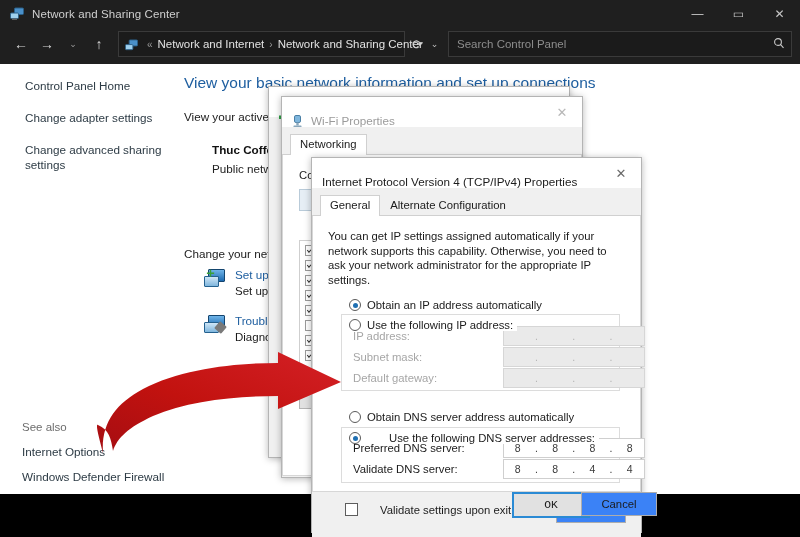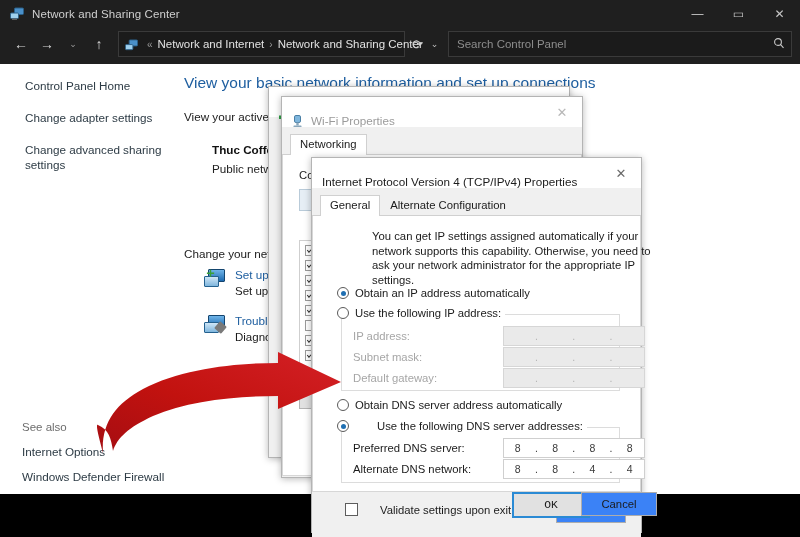--- a/index.html
+++ b/index.html
@@ -62,22 +62,22 @@
   .dlg-x{position:absolute;right:0;top:0;width:40px;height:30px;display:flex;align-items:center;justify-content:center;color:#6a6a6a;font-size:13px;}
   .dlg-x.gray{color:#b8b8b8;}
   .dlg-body{background:#f0f0f0;}
 
   .tabstrip{display:flex;padding:6px 0 0 8px;border-bottom:1px solid #d0d0d0;height:21px;box-sizing:content-box;}
   .tab{font-size:11.3px;color:#1b1b1b;padding:3px 9px 4px 9px;border:1px solid transparent;border-bottom:none;position:relative;top:1px;}
   .tab.active{background:#fff;border-color:#d0d0d0;}
 
   .panel{background:#fff;border:1px solid #d7d7d7;border-top:none;margin:0;}
 
-  .para{font-size:11.3px;color:#1b1b1b;line-height:14.5px;margin-left:44px;}
-  .radio-row{display:flex;align-items:center;gap:6px;margin:0;}
+  .para{font-size:11.3px;color:#1b1b1b;line-height:14.5px;}
+  .radio-row{display:flex;align-items:center;gap:6px;margin:12px;}
   .radio{width:12px;height:12px;border:1px solid #5a5a5a;border-radius:50%;background:#fff;flex:none;position:relative;box-sizing:border-box;}
   .radio.on::after{content:"";position:absolute;left:2.5px;top:2.5px;width:5px;height:5px;border-radius:50%;background:#1f6fb2;}
   .radio-label{font-size:11.3px;color:#1b1b1b;}
 
   .grp{border:1px solid #dcdcdc;margin:0;}
   .fieldrow{display:flex;align-items:center;margin:0;}
   .flabel{font-size:11.3px;color:#1b1b1b;width:150px;}
   .flabel.dis{color:#a6a6a6;}
   .ipbox{width:140px;height:18px;border:1px solid #cfcfcf;background:#fff;display:flex;align-items:center;justify-content:space-around;font-size:10.5px;color:#3a3a3a;letter-spacing:.5px;font-family:"Liberation Sans",sans-serif;}
   .ipbox.dis{background:#eaeaea;border-color:#d6d6d6;color:#b5b5b5;}
@@ -329,21 +329,21 @@
         <span class="flabel">Preferred DNS server:</span>
         <span class="ipbox">
           <span>8</span>.
           <span>8</span>.
           <span>8</span>.
           <span>8</span>
         </span>
       </div>
 
       <div class="fieldrow" style="position:absolute;left:40px;top:243px;">
-        <span class="flabel">Alternate DNS network:</span>
+        <span class="flabel">Validate DNS server:</span>
         <span class="ipbox">
           <span>8</span>.
           <span>8</span>.
           <span>4</span>.
           <span>4</span>
         </span>
       </div>
 
       <div class="checkrow" style="position:absolute;left:32px;top:287px;">
         <span class="cbx"></span>

